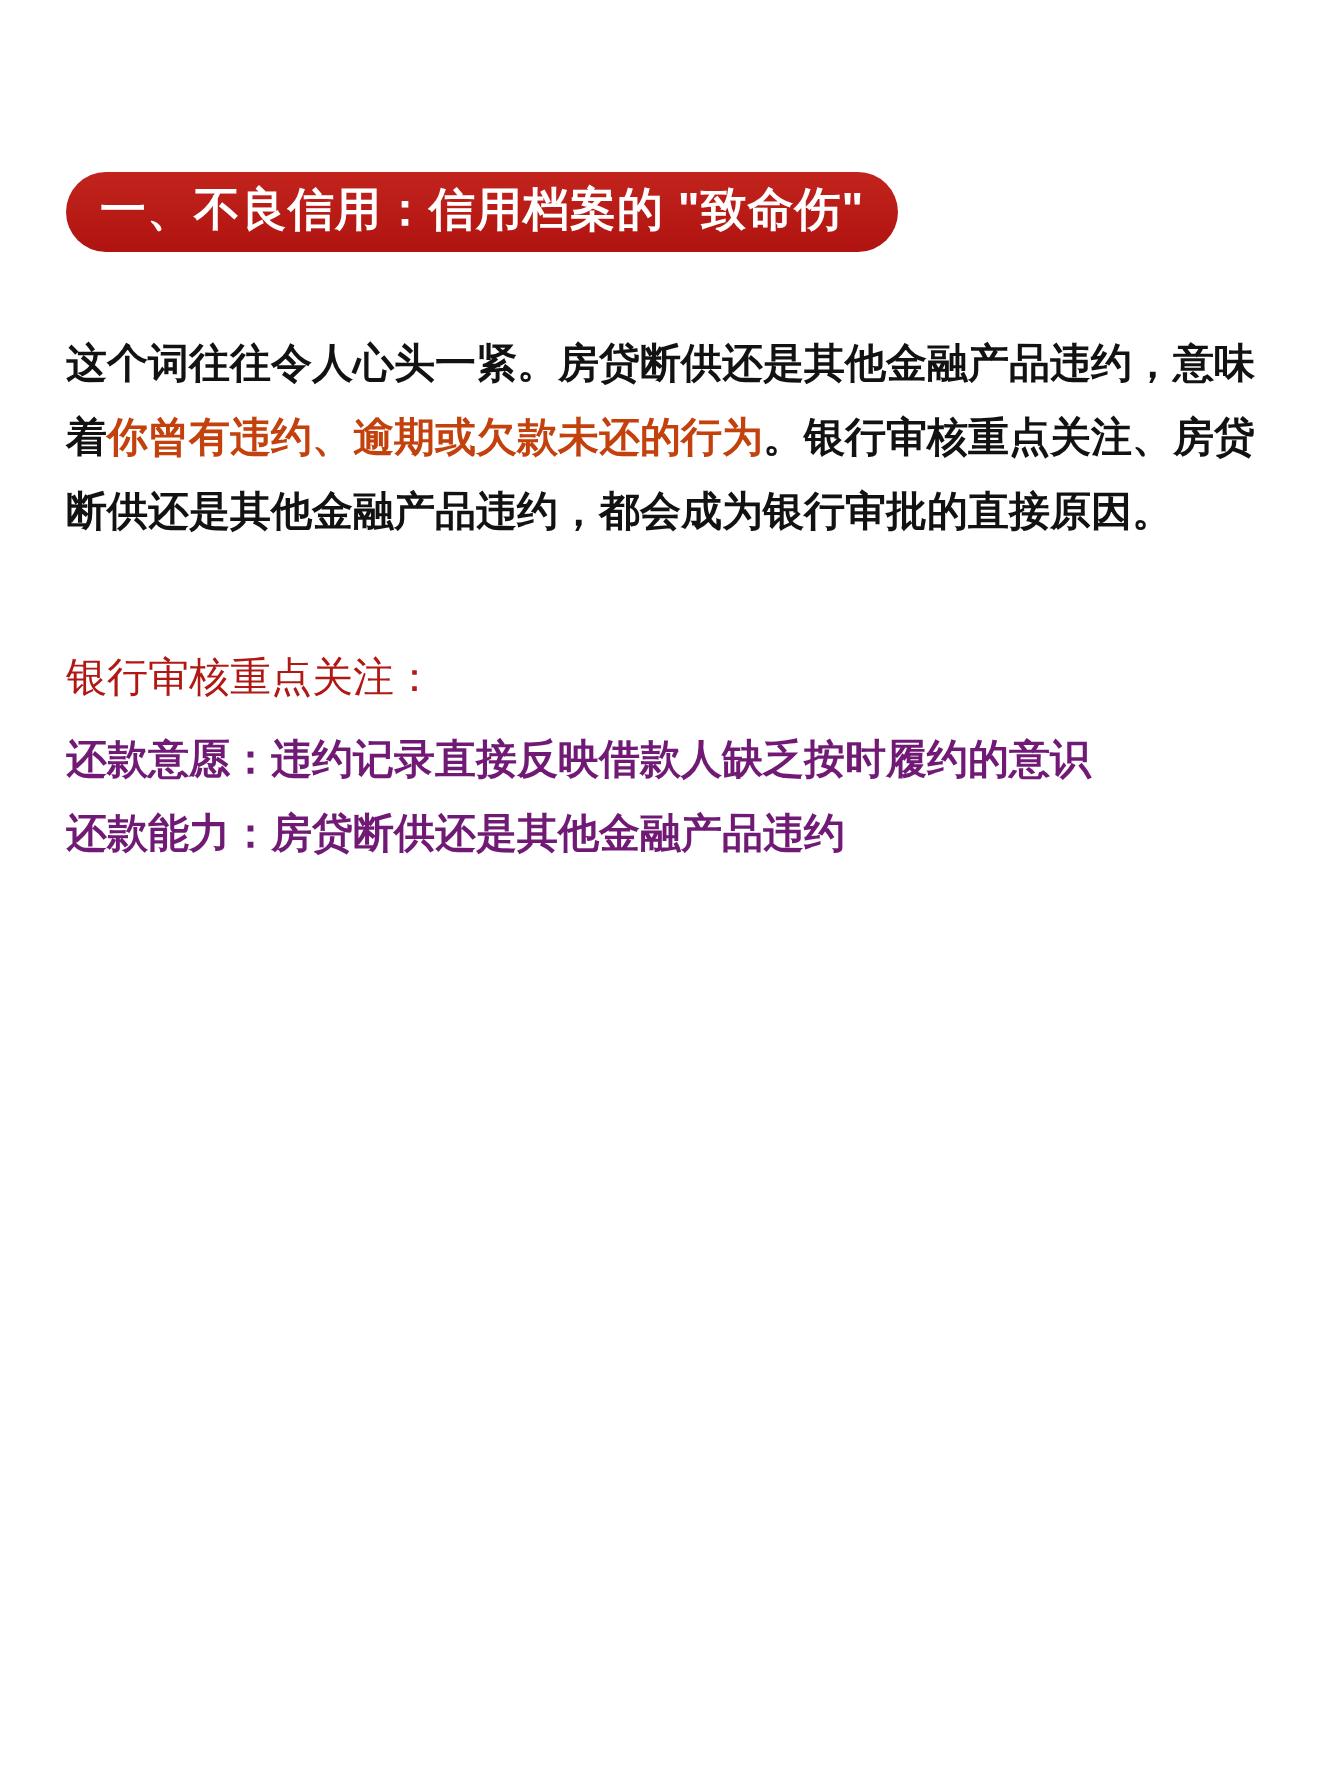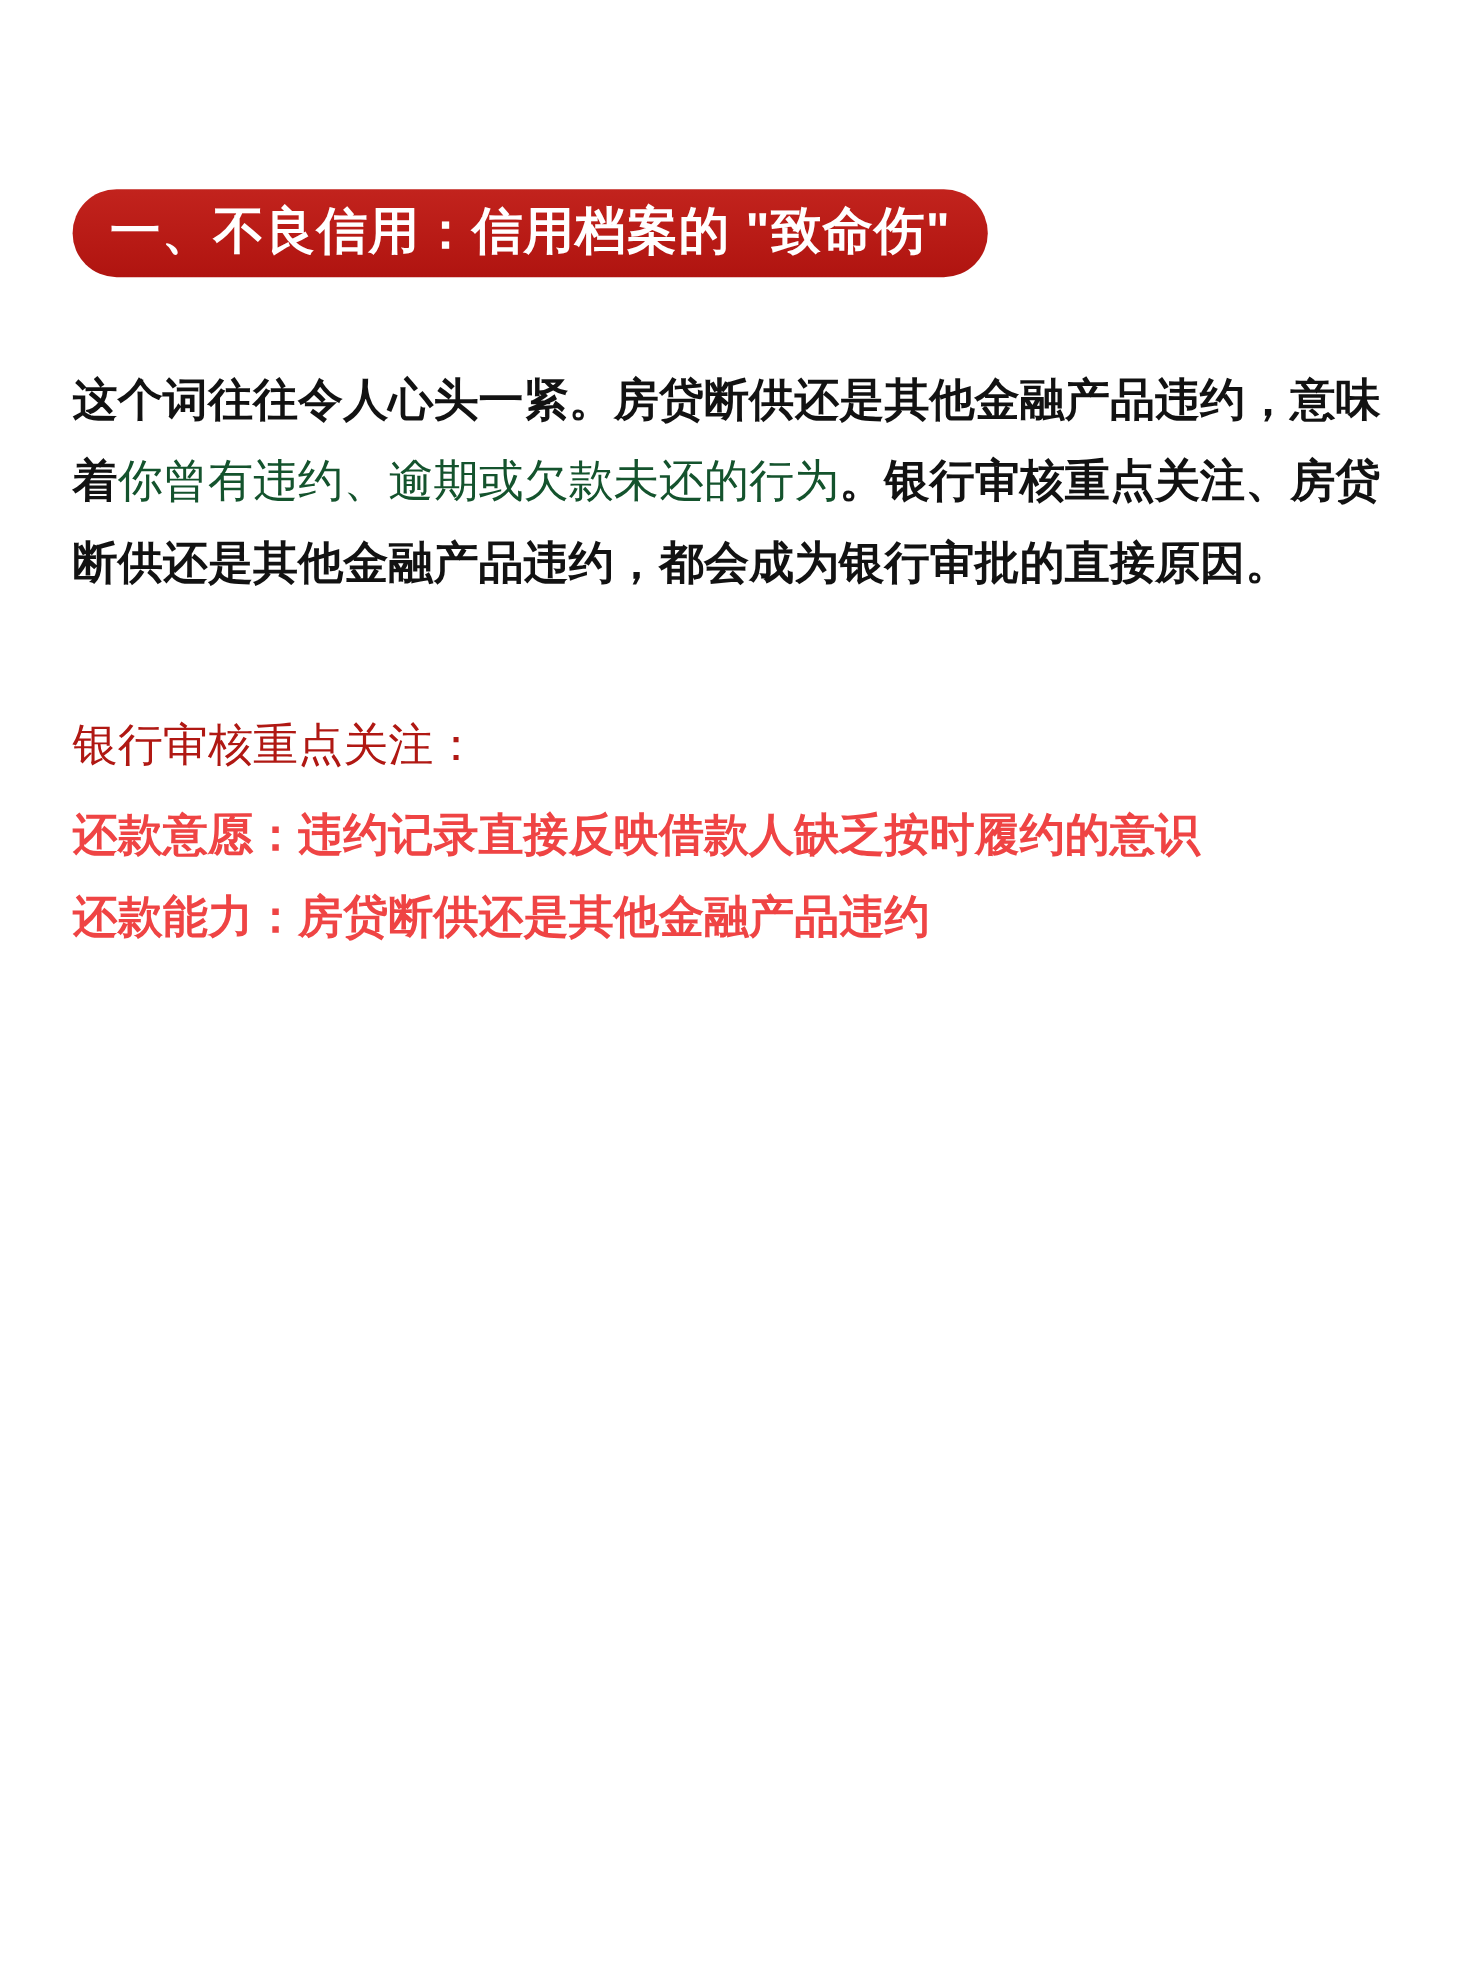--- a/index.html
+++ b/index.html
@@ -46,40 +46,40 @@
     line-height: 74px;
     font-weight: bold;
     color: #121212;
     letter-spacing: 0px;
     text-align: left;
   }
   .p-intro {
     margin-top: 74px;
   }
   .em-red {
-    color: #14532d;
-    font-weight: normal;
+    color: #c2410c;
+    font-weight: bold;
   }
 
   .section-head {
     margin-top: 92px;
     font-size: 41px;
     line-height: 74px;
     font-weight: normal;
     color: #B01813;
   }
 
   .list {
     margin-top: 8px;
   }
   .list-line {
     font-size: 41px;
     line-height: 74px;
     font-weight: bold;
-    color: #ef4444;
+    color: #701a75;
     white-space: nowrap;
   }
 
   .p-fix {
     margin-top: 92px;
   }
 
   
   .para, .list-line, .section-head, .banner {
     font-family: "Liberation Sans", "DejaVu Sans", sans-serif;

